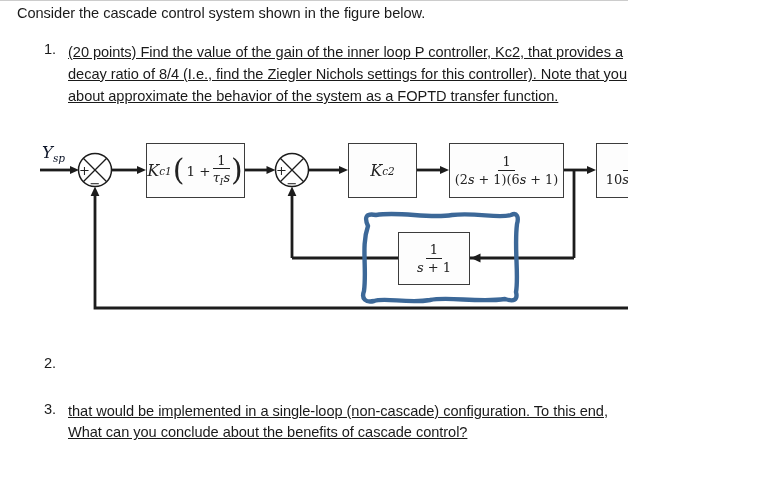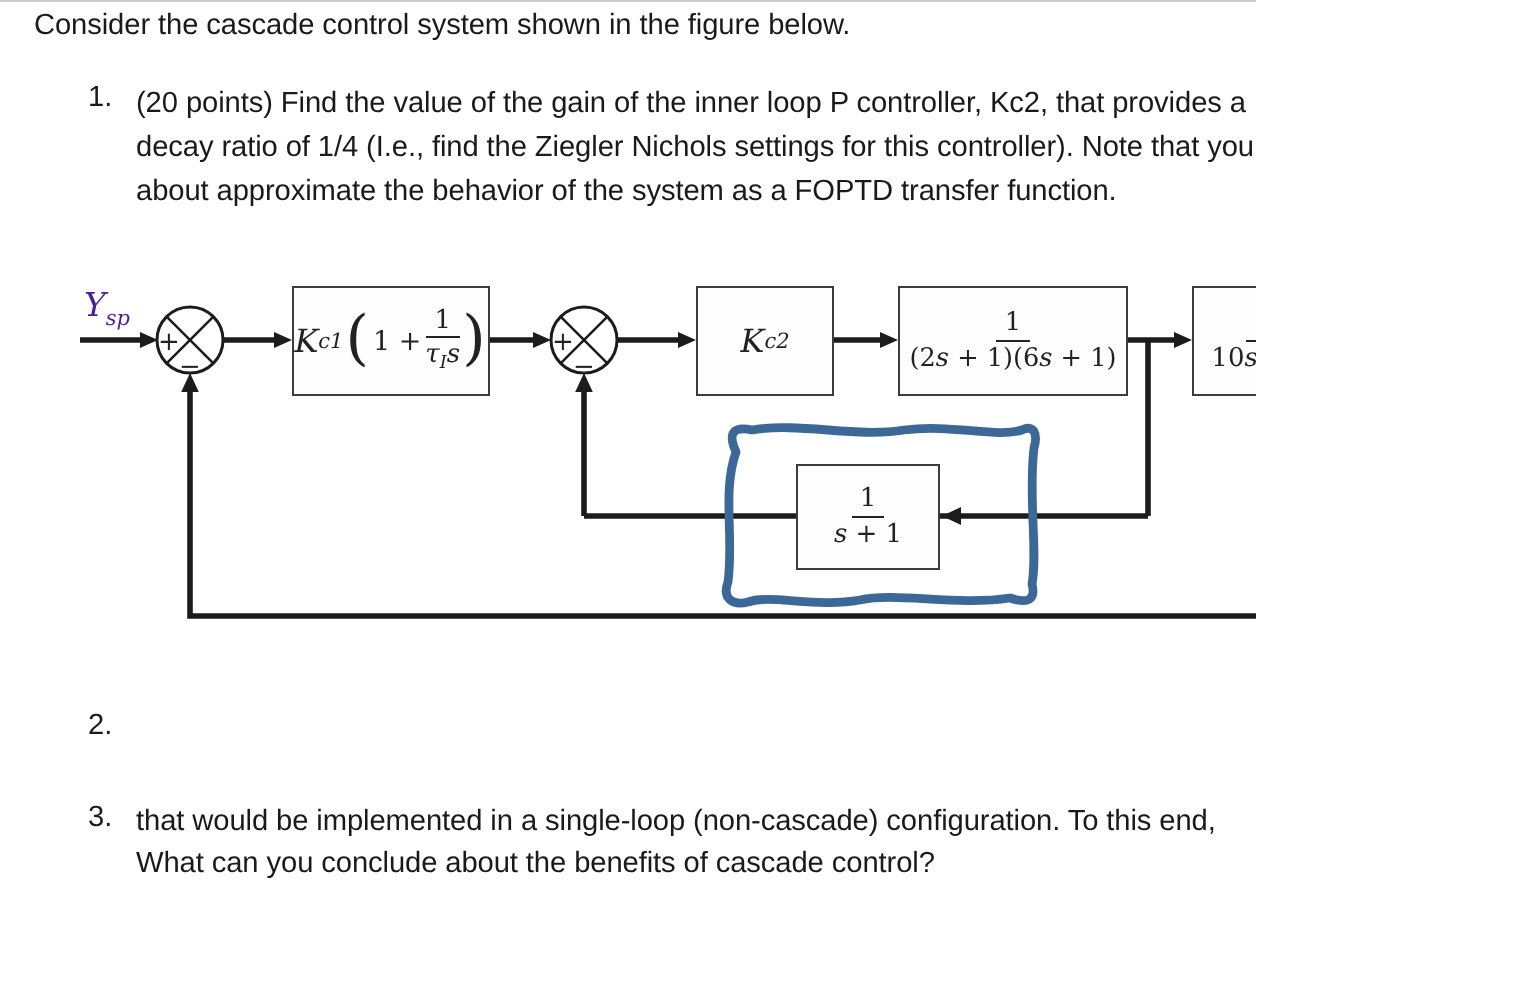--- a/index.html
+++ b/index.html
@@ -5,21 +5,21 @@
   html,body{margin:0;padding:0;background:#fff;}
   .page{
     position:relative;width:628px;height:493px;background:#ffffff;
     font-family:"Liberation Sans",sans-serif;color:#1a1a1a;overflow:hidden;
   }
   .hairline{position:absolute;top:0;left:0;width:762px;height:1px;background:#cccccc;}
   .title{position:absolute;left:17px;top:5px;font-size:14.6px;letter-spacing:-0.05px;white-space:nowrap;}
   .item{position:absolute;left:44px;font-size:14.6px;letter-spacing:-0.05px;}
   .item .num{position:absolute;left:0;top:0;}
   .item .lines{margin-left:24px;}
-  .item .line{white-space:nowrap;}
+  .item .line{white-space:nowrap;text-decoration:underline;}
   .lh22 .line{line-height:22px;}
   .lh21 .line{line-height:21.4px;}
 
   
   .diagram-svg{position:absolute;left:0;top:0;width:762px;height:493px;pointer-events:none;}
   .block{
     position:absolute;box-sizing:border-box;border:1.4px solid #3c3c3c;background:#fdfdfd;
     display:flex;align-items:center;justify-content:center;
     font-family:"DejaVu Serif",serif;color:#222;font-size:16px;
   }
@@ -30,38 +30,38 @@
   .frac .fnum{border-bottom:1.3px solid #222;padding:0 4px;line-height:1.2;}
   .frac .fden{line-height:1.2;padding-top:1px;white-space:nowrap;}
   .bigparen{font-size:30px;font-weight:400;line-height:0;position:relative;top:-1px;padding:0 1px;}
   .term{font-size:13.5px;padding:0 2px 0 1px;}
   .b1{left:146px;top:143px;width:99px;height:55px;}
   .b2{left:348px;top:143px;width:69px;height:55px;}
   .b3{left:449px;top:143px;width:115px;height:55px;}
   .b3 .frac{font-size:12.8px;}
   .b4{left:596px;top:143px;width:70px;height:55px;}
   .b5{left:398px;top:232px;width:72px;height:53px;}
-  .siglabel{position:absolute;font-family:"DejaVu Serif",serif;font-style:italic;color:#4c1d95;font-size:16.5px;}
+  .siglabel{position:absolute;font-family:"DejaVu Serif",serif;font-style:italic;color:#0f172a;font-size:16.5px;}
   .siglabel sub{font-size:10.5px;font-style:italic;}
   .lab-ysp{left:42px;top:143px;}
   .lab-y{left:688px;top:143px;}
 </style>
 </head>
 <body>
 
 <div class="page">
   <div class="hairline"></div>
 
   <div class="title">Consider the cascade control system shown in the figure below.</div>
 
   <div class="item lh22" style="top:41px;">
     <span class="num">1.</span>
     <div class="lines">
       <div class="line">(20 points) Find the value of the gain of the inner loop P controller, Kc2, that provides a</div>
-      <div class="line">decay ratio of 1/4 (I.e., find the Ziegler Nichols settings for this controller). Note that you</div>
+      <div class="line">decay ratio of 8/4 (I.e., find the Ziegler Nichols settings for this controller). Note that you</div>
       <div class="line">about approximate the behavior of the system as a FOPTD transfer function.</div>
     </div>
   </div>
 
   <svg class="diagram-svg" viewBox="0 0 762 493">
     <g stroke="#1c1c1c" stroke-width="2.8" fill="none">
       <path d="M40 170 H70"></path>
       <path d="M111.5 170 H138"></path>
       <path d="M245 170 H267"></path>
       <path d="M308.5 170 H340"></path>

